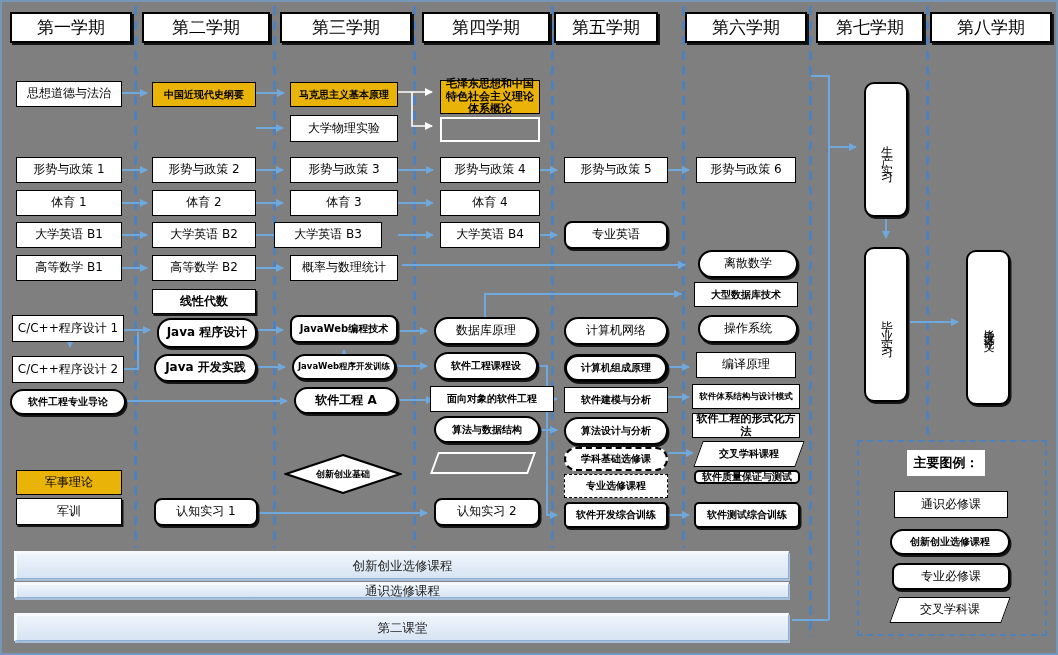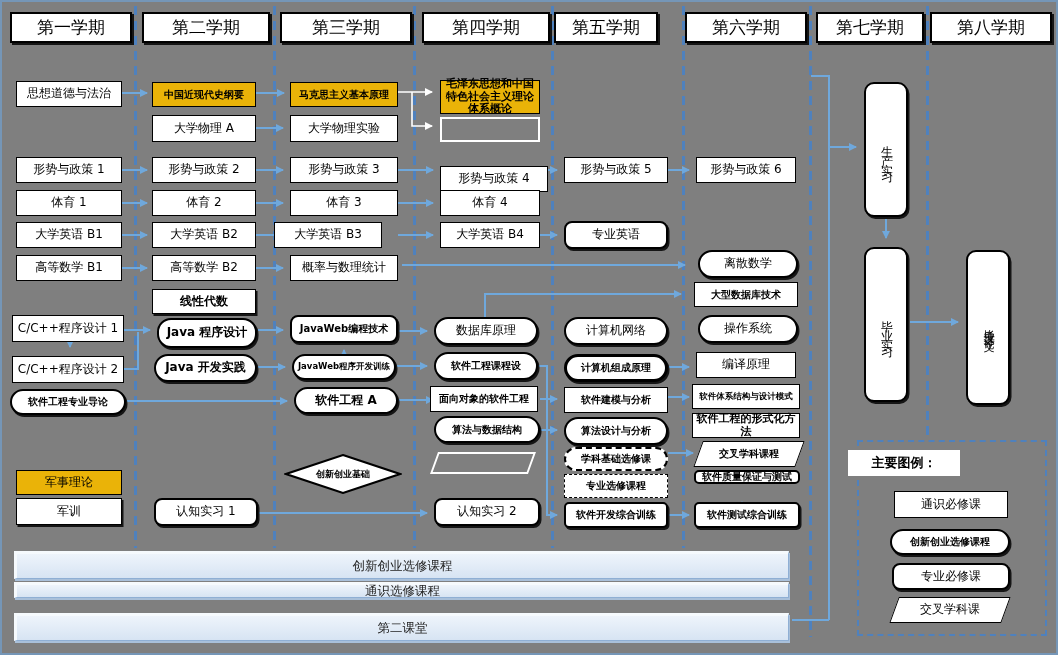--- a/index.html
+++ b/index.html
@@ -119,21 +119,20 @@
   <div class="box" style="left:14px;top:188px;width:106px;height:26px">体育 1</div>
   <div class="box" style="left:14px;top:220px;width:106px;height:26px">大学英语 B1</div>
   <div class="box" style="left:14px;top:253px;width:106px;height:26px">高等数学 B1</div>
   <div class="box" style="left:10px;top:313px;width:112px;height:27px">C/C++程序设计 1</div>
   <div class="box" style="left:10px;top:354px;width:112px;height:27px">C/C++程序设计 2</div>
   <div class="box stadium bold shadow small10" style="left:8px;top:387px;width:116px;height:26px">软件工程专业导论</div>
   <div class="box gray" style="left:14px;top:468px;width:106px;height:25px">军事理论</div>
   <div class="box shadow" style="left:14px;top:496px;width:106px;height:27px">军训</div>
 
   <div class="box gray bold small10" style="left:150px;top:80px;width:104px;height:25px">中国近现代史纲要</div>
-  <div class="box" style="left:150px;top:113px;width:104px;height:27px">大学物理 A</div>
   <div class="box" style="left:150px;top:155px;width:104px;height:26px">形势与政策 2</div>
   <div class="box" style="left:150px;top:188px;width:104px;height:26px">体育 2</div>
   <div class="box" style="left:150px;top:220px;width:104px;height:26px">大学英语 B2</div>
   <div class="box" style="left:150px;top:253px;width:104px;height:26px">高等数学 B2</div>
   <div class="box bold shadow" style="left:150px;top:287px;width:104px;height:25px">线性代数</div>
   <div class="box stadium bold shadow" style="left:155px;top:316px;width:100px;height:30px">Java 程序设计</div>
   <div class="box stadium bold shadow" style="left:152px;top:352px;width:103px;height:28px">Java 开发实践</div>
   <div class="box rounded shadow" style="left:152px;top:496px;width:104px;height:28px">认知实习 1</div>
 
   <div class="box gray bold small10" style="left:288px;top:80px;width:108px;height:25px">马克思主义基本原理</div>
@@ -147,26 +146,26 @@
   <div class="box stadium bold shadow" style="left:292px;top:385px;width:104px;height:27px">软件工程 A</div>
   <div class="diamond-wrap" style="left:282px;top:452px;width:118px;height:40px">
     <svg width="118" height="40">
         <polygon points="59,1 116,20 59,39 2,20" fill="#ffffff" stroke="#000000" stroke-width="2"></polygon>
       </svg>
     <span class="diamond-label">创新创业基础</span>
   </div>
 
   <div class="box gray bold small9" style="left:438px;top:78px;width:100px;height:34px">毛泽东思想和中国特色社会主义理论体系概论</div>
   <div class="box whiteb" style="left:438px;top:115px;width:100px;height:25px"></div>
-  <div class="box" style="left:438px;top:164px;width:108px;height:26px">形势与政策 4</div>
+  <div class="box" style="left:438px;top:155px;width:100px;height:26px">形势与政策 4</div>
   <div class="box" style="left:438px;top:188px;width:100px;height:26px">体育 4</div>
   <div class="box" style="left:438px;top:220px;width:100px;height:26px">大学英语 B4</div>
   <div class="box stadium shadow" style="left:432px;top:315px;width:104px;height:28px">数据库原理</div>
   <div class="box stadium bold shadow small10" style="left:432px;top:350px;width:104px;height:28px">软件工程课程设</div>
-  <div class="box bold small10" style="left:428px;top:384px;width:108px;height:26px">面向对象的软件工程</div>
+  <div class="box bold small10" style="left:428px;top:384px;width:124px;height:26px">面向对象的软件工程</div>
   <div class="box stadium bold shadow small10" style="left:432px;top:414px;width:106px;height:27px">算法与数据结构</div>
   <div class="box para whiteb" style="left:432px;top:450px;width:98px;height:22px"></div>
   <div class="box rounded shadow" style="left:432px;top:496px;width:106px;height:28px">认知实习 2</div>
 
   <div class="box" style="left:562px;top:155px;width:104px;height:26px">形势与政策 5</div>
   <div class="box rounded shadow" style="left:562px;top:219px;width:104px;height:28px">专业英语</div>
   <div class="box stadium shadow" style="left:562px;top:315px;width:104px;height:28px">计算机网络</div>
   <div class="box stadium thick bold shadow small10" style="left:562px;top:352px;width:104px;height:28px">计算机组成原理</div>
   <div class="box bold small10" style="left:562px;top:385px;width:104px;height:26px">软件建模与分析</div>
   <div class="box stadium bold shadow small10" style="left:562px;top:415px;width:104px;height:28px">算法设计与分析</div>
@@ -185,21 +184,21 @@
       <span class="unskew">交叉学科课程</span>
     </div>
   <div class="box r5 bold small10" style="left:692px;top:468px;width:106px;height:14px">软件质量保证与测试</div>
   <div class="box r5 bold shadow small10" style="left:692px;top:500px;width:106px;height:26px">软件测试综合训练</div>
 
   <div class="box vbox shadow" style="left:862px;top:80px;width:44px;height:135px">生产实习</div>
   <div class="box vbox shadow" style="left:862px;top:245px;width:44px;height:155px">毕业实习</div>
   <div class="box vbox2 shadow" style="left:964px;top:248px;width:44px;height:155px">毕业设计（论文）</div>
 
   <div class="legendbox" style="left:855px;top:438px;width:190px;height:196px"></div>
-  <div class="ltitle" style="left:846px;top:448px;width:112px;height:26px">主要图例：</div>
+  <div class="ltitle" style="left:905px;top:448px;width:78px;height:26px">主要图例：</div>
   <div class="box" style="left:892px;top:489px;width:114px;height:27px">通识必修课</div>
   <div class="box stadium bold shadow small10" style="left:888px;top:527px;width:120px;height:26px">创新创业选修课程</div>
   <div class="box rounded shadow" style="left:890px;top:561px;width:118px;height:27px">专业必修课</div>
   <div class="box para" style="left:892px;top:595px;width:112px;height:26px">
       <span class="unskew">交叉学科课</span>
     </div>
 
   <div class="bar" style="left:12px;top:549px;width:775px;height:28px">创新创业选修课程</div>
   <div class="bar" style="left:12px;top:580px;width:775px;height:16px">通识选修课程</div>
   <div class="bar" style="left:12px;top:611px;width:775px;height:28px">第二课堂</div>

